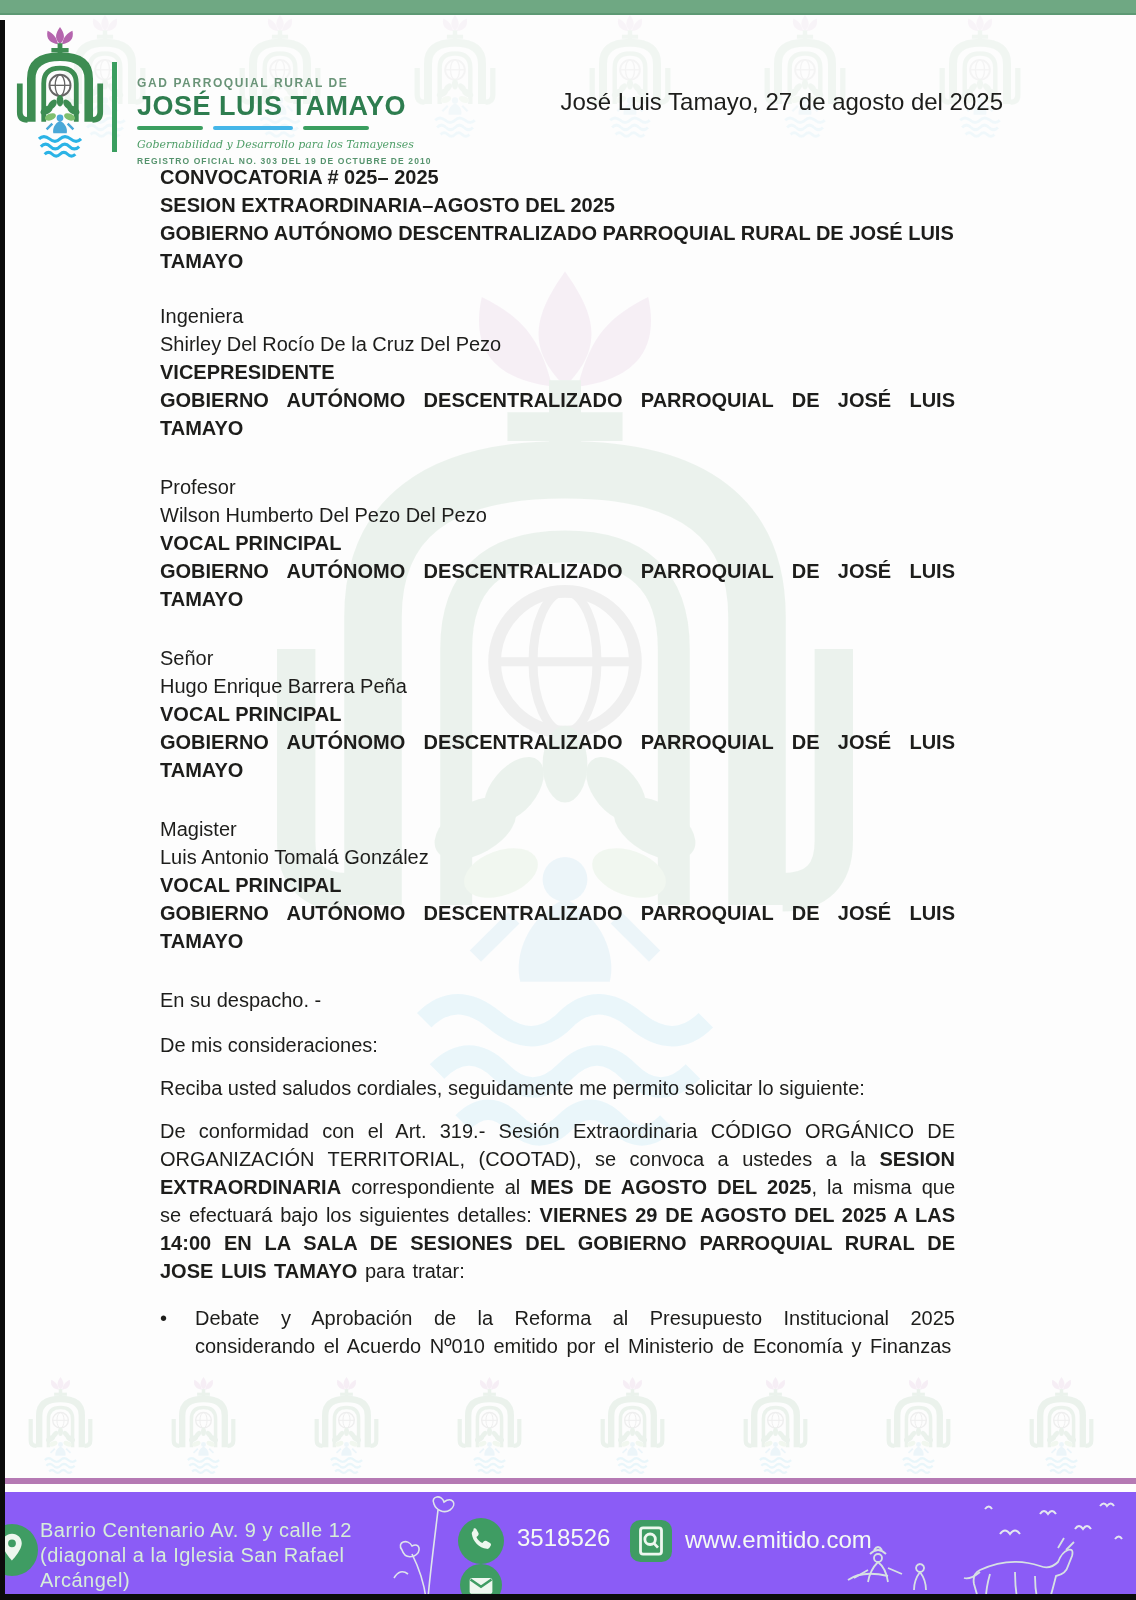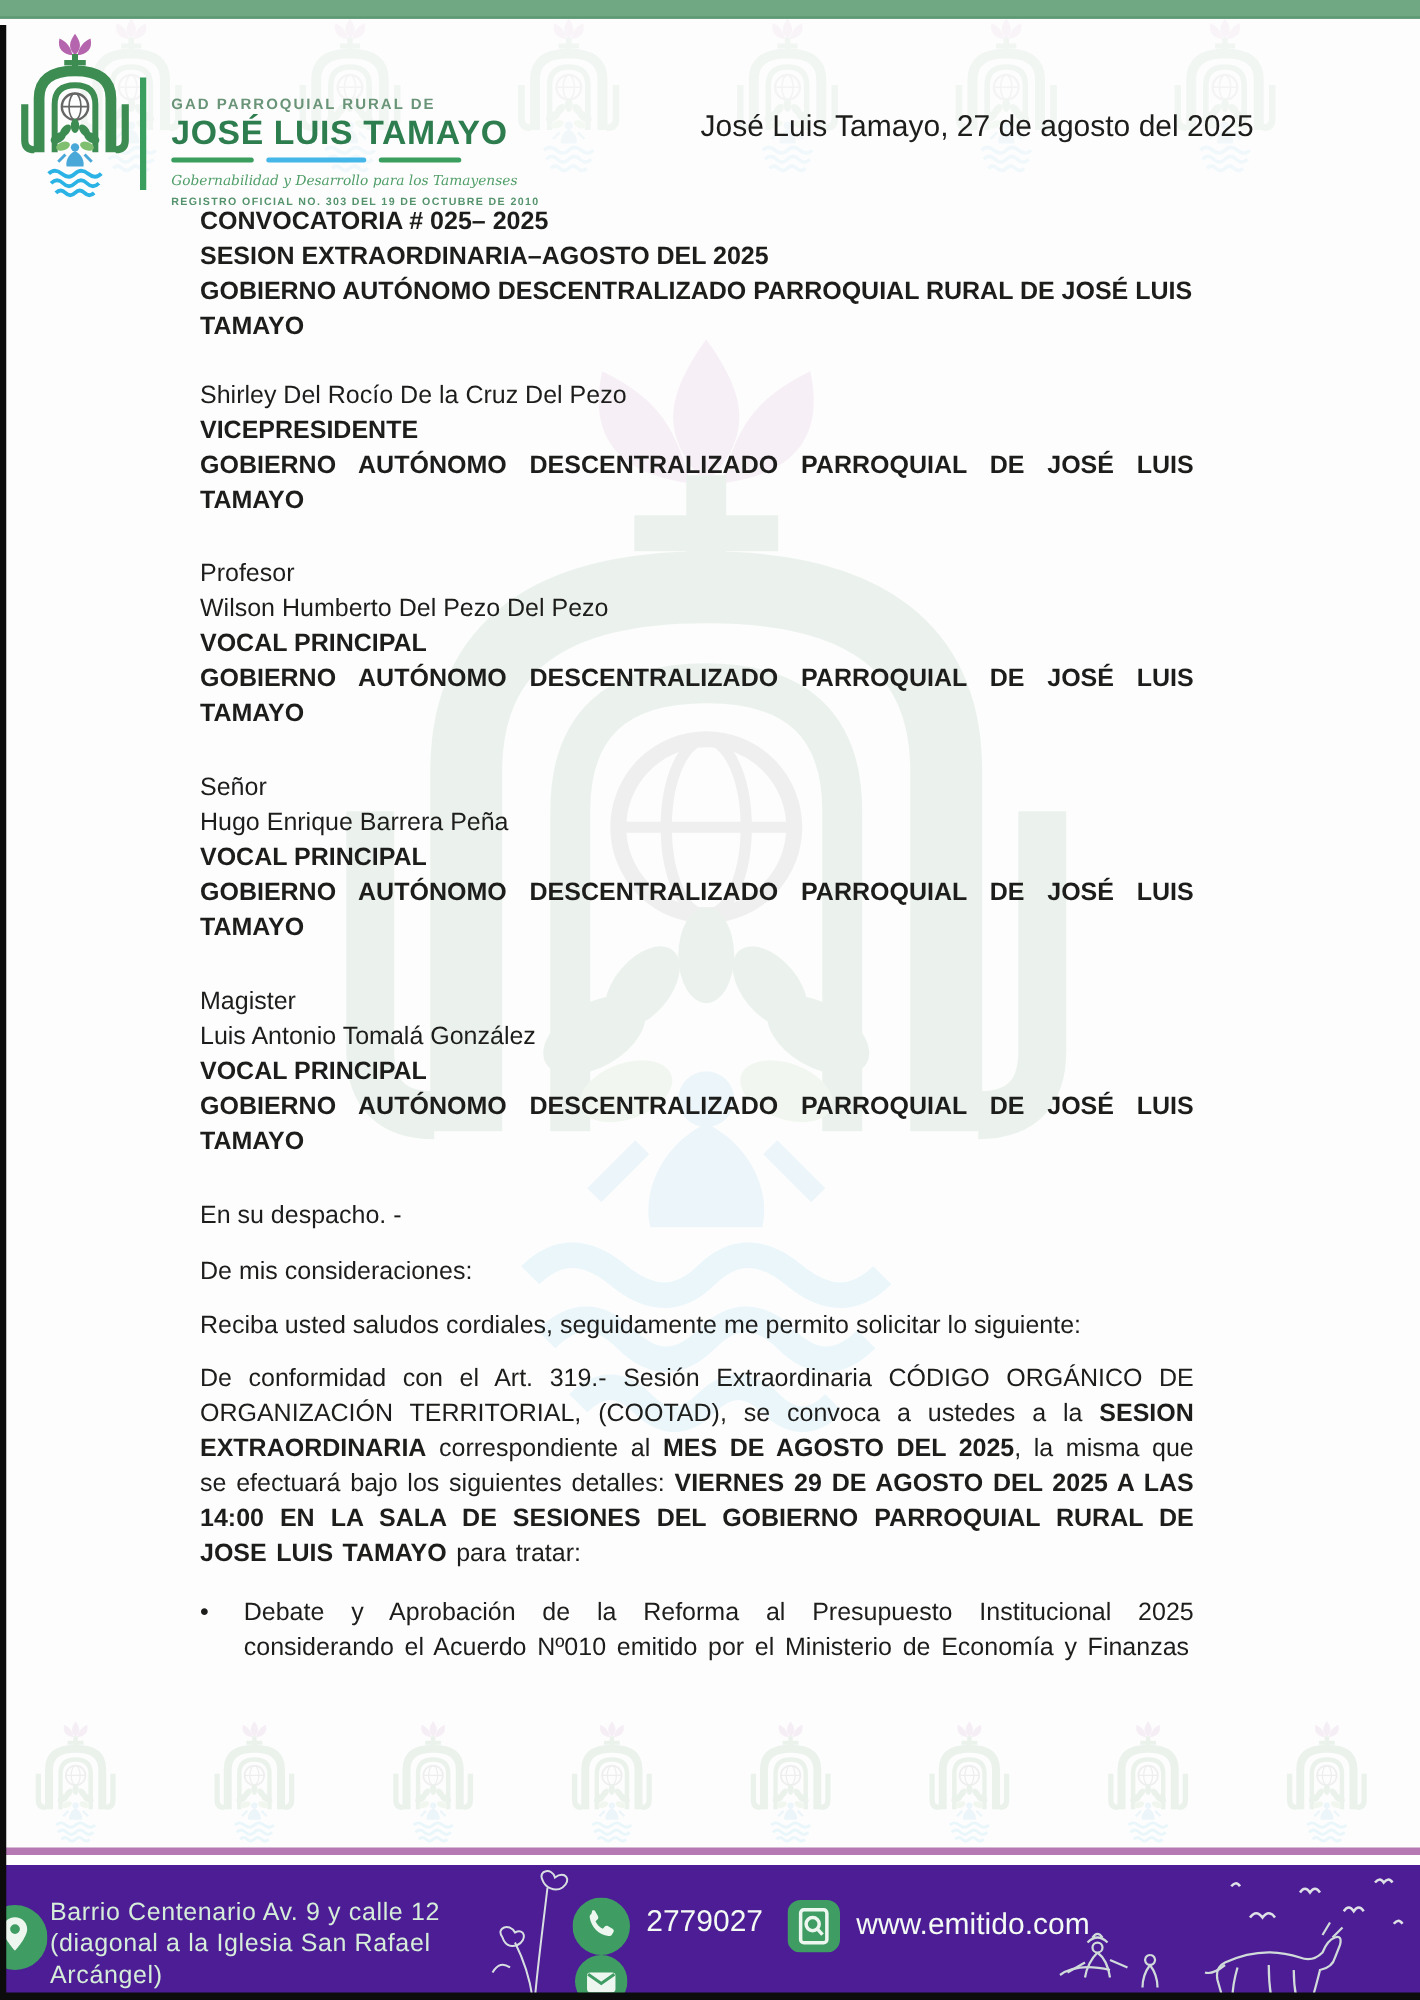--- a/index.html
+++ b/index.html
@@ -43,21 +43,21 @@
   .consideraciones{margin-top:17px;}
   .saludos{margin-top:15px;}
   .paragraph{margin-top:15px;text-align:justify;word-spacing:2px;}
   .b{font-weight:bold;}
   .bullet-row{margin-top:19px;display:flex;}
   .bullet-dot{width:35px;flex:0 0 35px;font-size:20px;}
   .bullet-text{flex:1;text-align:justify;word-spacing:3px;}
   
   .footer-purple{position:absolute;left:0;top:1478px;width:1136px;height:6px;background:#b57ab4;z-index:4;}
   .footer-gap{position:absolute;left:0;top:1484px;width:1136px;height:8px;background:#fff;z-index:4;}
-  .footer{position:absolute;left:0;top:1492px;width:1136px;height:108px;background:#4c1d95;z-index:4;overflow:hidden;}
+  .footer{position:absolute;left:0;top:1492px;width:1136px;height:108px;background:#8b5cf6;z-index:4;overflow:hidden;}
   .f-icon{position:absolute;}
   .f-addr{position:absolute;left:40px;top:26px;font-size:20px;line-height:25px;color:#d6edda;letter-spacing:.5px;}
   .f-phone{position:absolute;left:517px;top:32px;font-size:24px;color:#f4faf4;}
   .f-web{position:absolute;left:685px;top:34px;font-size:24px;color:#f4faf4;}
   .f-email{position:absolute;left:517px;top:76px;font-size:23px;color:#f4faf4;margin-top:32px;}
   .f-art{position:absolute;opacity:.9;}
 </style>
 </head>
 <body>
 
@@ -172,20 +172,21 @@
 
   <div class="title-block">
     <div>CONVOCATORIA # 025– 2025</div>
     <div>SESION EXTRAORDINARIA–AGOSTO DEL 2025</div>
     <div>GOBIERNO AUTÓNOMO DESCENTRALIZADO PARROQUIAL RURAL DE JOSÉ LUIS TAMAYO</div>
   </div>
 
   <div class="content">
 
     <div class="recipient">
+      <div>Ingeniera</div>
       <div>Shirley Del Rocío De la Cruz Del Pezo</div>
       <div class="role">VICEPRESIDENTE</div>
       <div class="org-line">GOBIERNO AUTÓNOMO DESCENTRALIZADO PARROQUIAL DE JOSÉ LUIS TAMAYO</div>
     </div>
 
     <div class="recipient">
       <div>Profesor</div>
       <div>Wilson Humberto Del Pezo Del Pezo</div>
       <div class="role">VOCAL PRINCIPAL</div>
       <div class="org-line">GOBIERNO AUTÓNOMO DESCENTRALIZADO PARROQUIAL DE JOSÉ LUIS TAMAYO</div>
@@ -239,21 +240,21 @@
         <path d="M14 56 C8 48 20 44 24 52 C32 48 34 58 26 62 C20 64 16 62 14 56 Z"></path>
         <path d="M24 60 C32 76 36 90 38 104"></path>
         <path d="M6 84 q6 -10 14 -4"></path>
       </g>
     </svg>
 
     <svg class="f-icon" style="left:458px;top:26px" width="46" height="46" viewBox="0 0 24 24">
       <circle cx="12" cy="12" r="12" fill="#3f9c63"></circle>
       <path fill="#eef7ef" d="M8.2 5.5c.5-.3 1.1-.1 1.4.4l1 1.8c.3.5.2 1.1-.2 1.5l-.8.7c.6 1.4 1.7 2.5 3.1 3.1l.7-.8c.4-.4 1-.5 1.5-.2l1.8 1c.5.3.7.9.4 1.4l-.6 1c-.3.5-.9.8-1.5.7-4-.6-7.2-3.8-7.8-7.8-.1-.6.2-1.2.7-1.5z"></path>
     </svg>
-    <div class="f-phone">2779027</div>
+    <div class="f-phone">3518526</div>
 
     <svg class="f-icon" style="left:630px;top:28px" width="42" height="42" viewBox="0 0 24 24">
       <rect x="0" y="0" width="24" height="24" rx="6" fill="#3f9c63"></rect>
       <rect x="6" y="4.5" width="12" height="15" rx="1.5" fill="none" stroke="#eef7ef" stroke-width="1.6"></rect>
       <circle cx="11.5" cy="11" r="3" fill="none" stroke="#eef7ef" stroke-width="1.6"></circle>
       <line x1="13.6" y1="13.2" x2="16" y2="15.8" stroke="#eef7ef" stroke-width="1.6"></line>
     </svg>
     <div class="f-web">www.emitido.com</div>
 
     <svg class="f-icon" style="left:460px;top:72px" width="42" height="42" viewBox="0 0 24 24">

